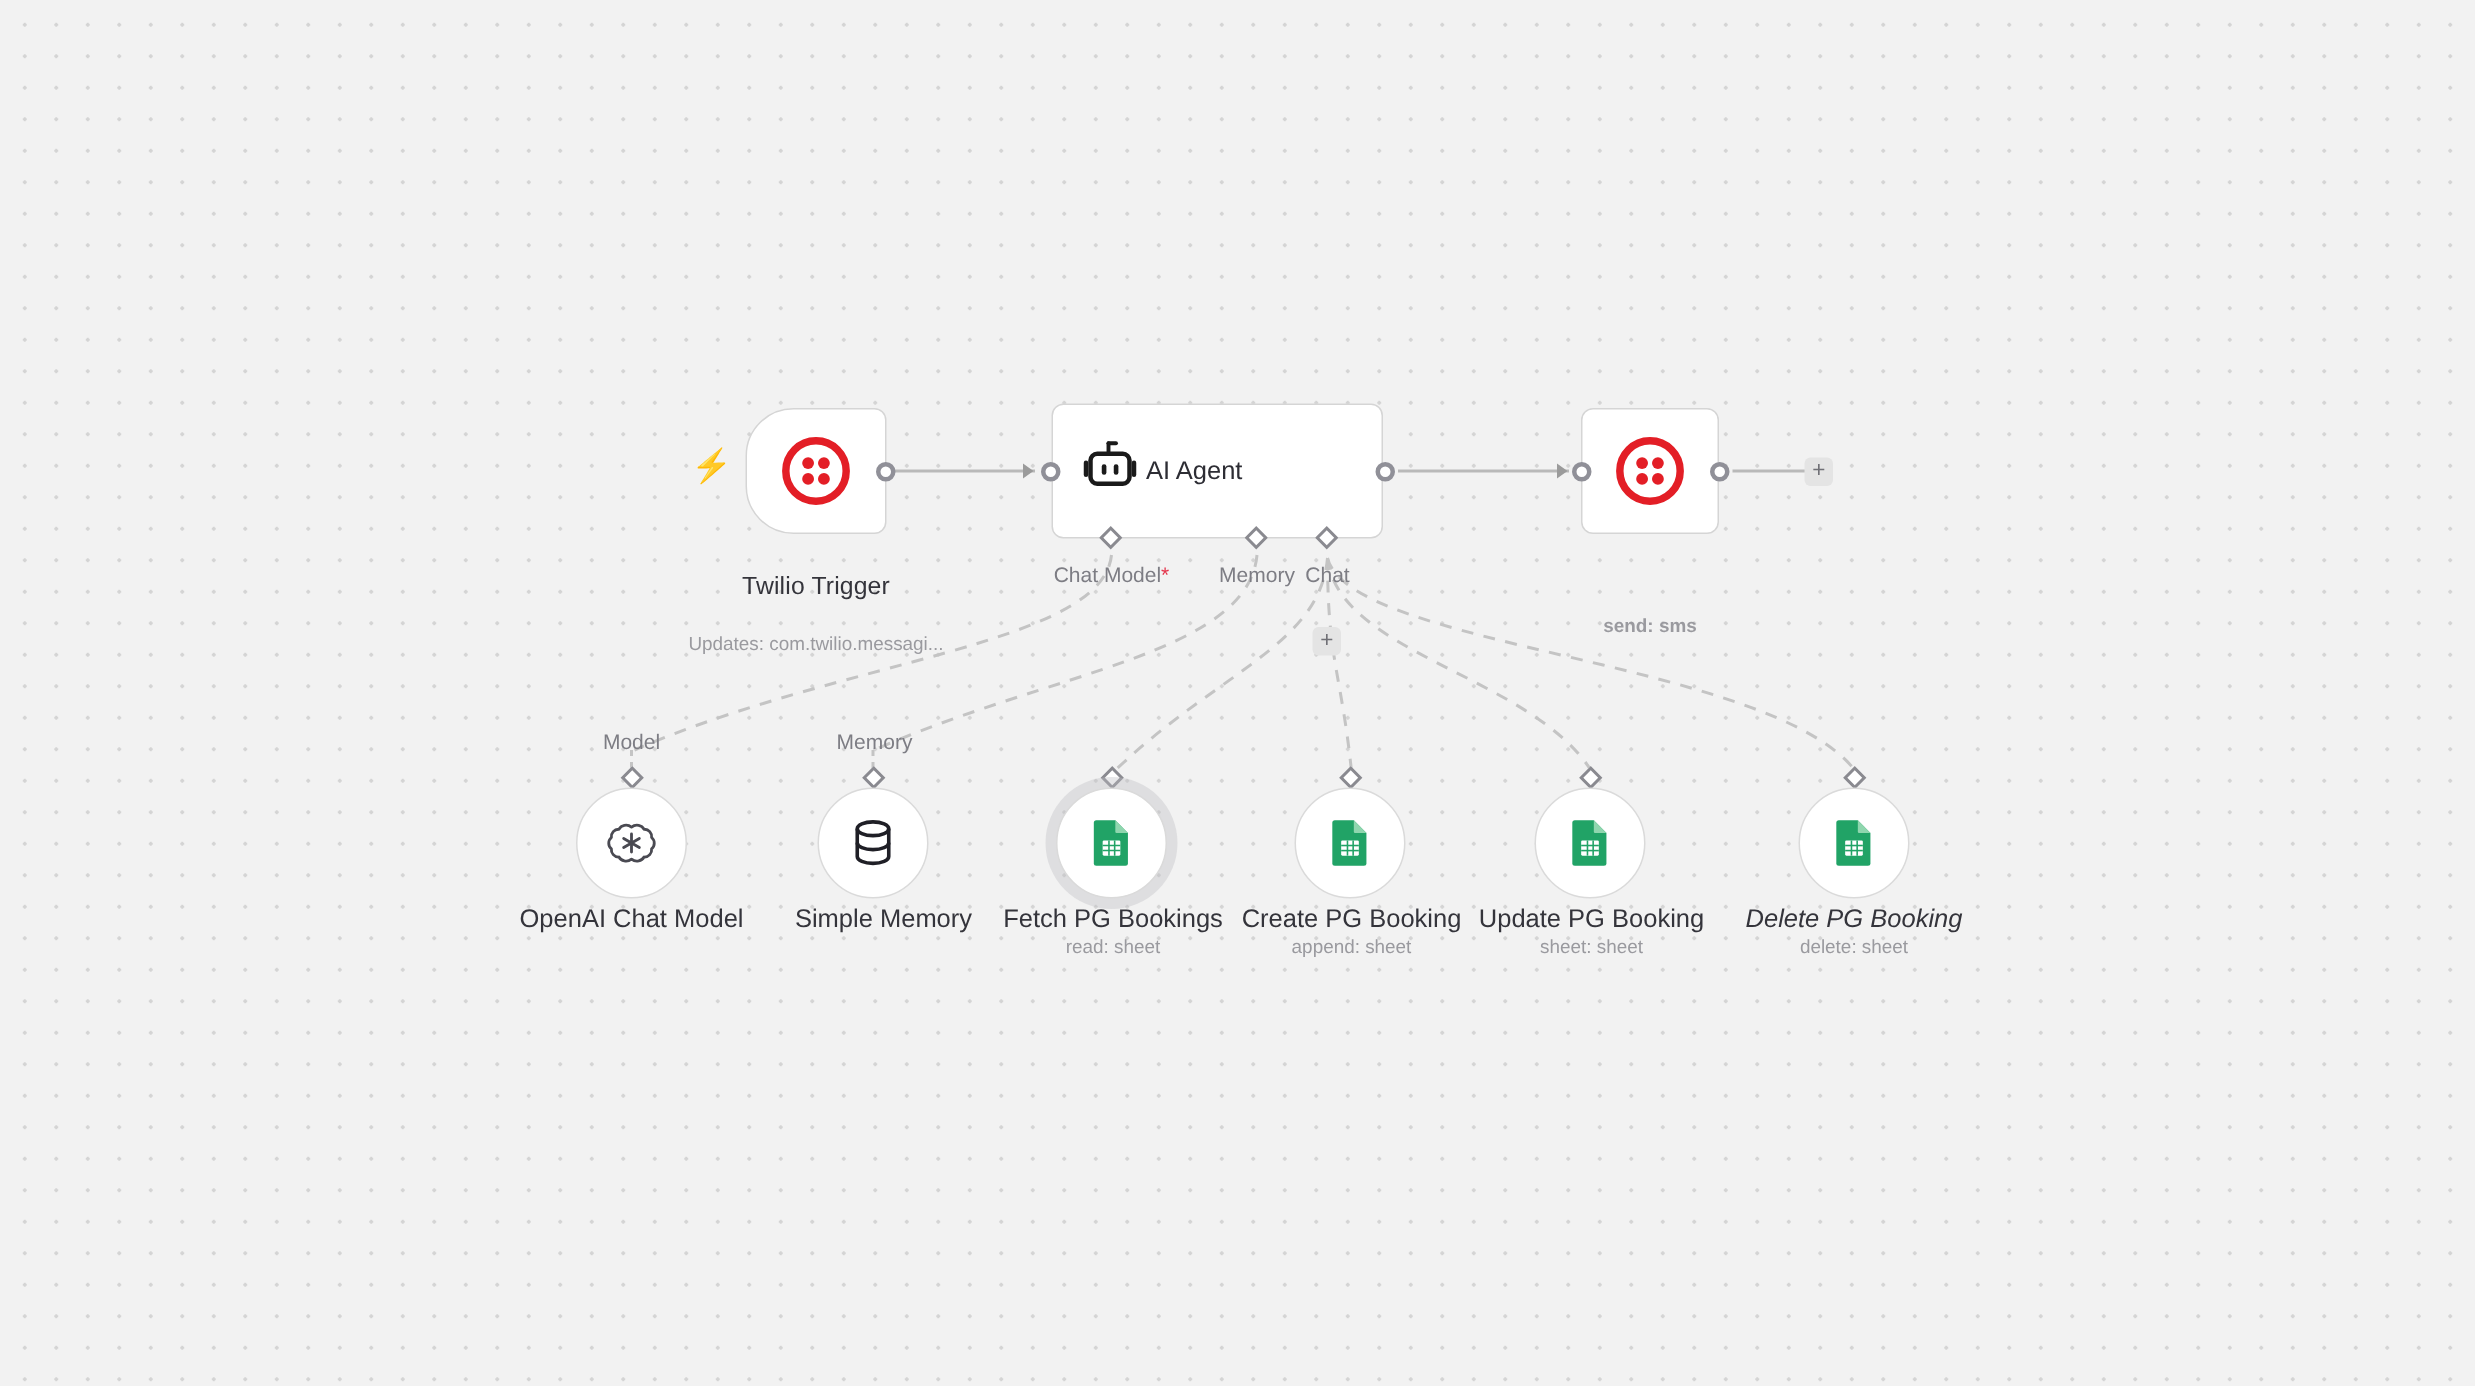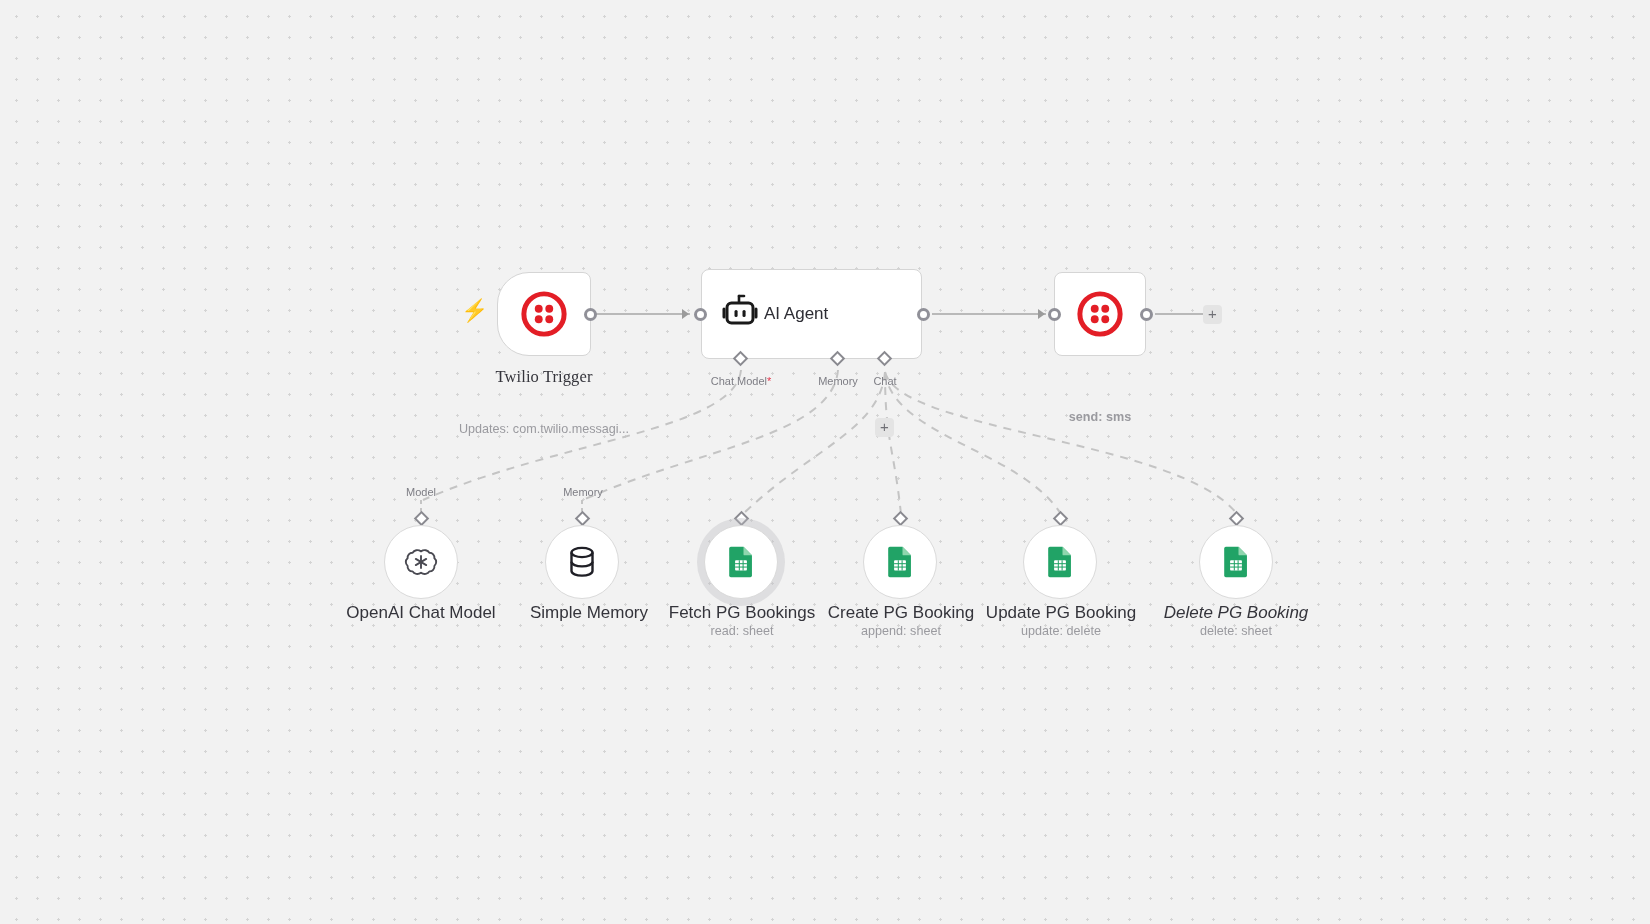--- a/index.html
+++ b/index.html
@@ -107,21 +107,21 @@
   .diamond {
     position: absolute;
     width: 11px; height: 11px;
     background: #ffffff;
     border: 2.4px solid #8a8a90;
     box-sizing: border-box;
     transform: rotate(45deg);
   }
   .port-label {
     position: absolute;
-    font-size: 11px;
+    font-size: 14px;
     color: #7d7d84;
     white-space: nowrap;
     text-align: center;
   }
   .req {
     color: #e4354c;
   }
 
   
   .subnode {
@@ -194,21 +194,21 @@
         <circle cx="24" cy="24" r="21" fill="none" stroke="#e31e26" stroke-width="5.2"></circle>
         <circle cx="18.5" cy="18.5" r="4.1" fill="#e31e26"></circle>
         <circle cx="29.5" cy="18.5" r="4.1" fill="#e31e26"></circle>
         <circle cx="18.5" cy="29.5" r="4.1" fill="#e31e26"></circle>
         <circle cx="29.5" cy="29.5" r="4.1" fill="#e31e26"></circle>
       </svg>
     </div>
   </div>
   <div class="port" style="left:584px; top:308px;"></div>
   <div class="arrow" style="left:682px; top:309px;"></div>
-  <div class="node-title" style="left:424px; top:367px; width:240px;font-family:Liberation Serif, serif;">Twilio Trigger</div>
+  <div class="node-title" style="left:424px; top:381px; width:240px;">Twilio Trigger</div>
   <div class="node-sub" style="left:424px; top:390px; width:240px;margin-top:32px;">Updates: com.twilio.messagi...</div>
 
   <div class="node agent" style="left:701px; top:269px; width:221px; height:90px;">
     <div style="position:absolute; left:17px; top:50%; transform:translateY(-50%);">
       <svg width="42" height="36" viewBox="0 0 42 36" xmlns="http://www.w3.org/2000/svg">
         <path d="M20 2 v6" stroke="#1a1a1a" stroke-width="2.6" fill="none" stroke-linecap="round"></path>
         <path d="M20 2 h5" stroke="#1a1a1a" stroke-width="2.6" fill="none" stroke-linecap="round"></path>
         <rect x="8" y="9" width="26" height="20" rx="4.5" fill="none" stroke="#1a1a1a" stroke-width="3"></rect>
         <rect x="15.5" y="16" width="3.1" height="7" rx="1.5" fill="#1a1a1a"></rect>
         <rect x="23.5" y="16" width="3.1" height="7" rx="1.5" fill="#1a1a1a"></rect>
@@ -318,21 +318,21 @@
       <rect x="8" y="17" width="14" height="12" rx="1" fill="#ffffff"></rect>
       <g stroke="#21a366" stroke-width="1.25">
         <path d="M8 21 h14"></path>
           <path d="M8 25 h14"></path>
           <path d="M13 17 v12"></path>
           <path d="M17.5 17 v12"></path>
       </g>
     </svg>
   </div>
   <div class="sub-title" style="left:941px; top:603px; width:240px;">Update PG Booking</div>
-  <div class="sub-sub" style="left:941px; top:624px; width:240px;">update: delete</div>
+  <div class="sub-sub" style="left:941px; top:624px; width:240px;">sheet: sheet</div>
 
   <div class="diamond" style="left:1231px; top:513px;"></div>
   <div class="subnode" style="left:1199px; top:525px;">
     <svg class="sheet-icon" viewBox="0 0 30 38" xmlns="http://www.w3.org/2000/svg">
       <path d="M3 1 h15 l10 10 v24 a2 2 0 0 1 -2 2 H3 a2 2 0 0 1 -2 -2 V3 a2 2 0 0 1 2 -2 z" fill="#21a366"></path>
       <path d="M18 1 l10 10 H19 a1 1 0 0 1 -1 -1 z" fill="#8fd6ae"></path>
       <rect x="8" y="17" width="14" height="12" rx="1" fill="#ffffff"></rect>
       <g stroke="#21a366" stroke-width="1.25">
         <path d="M8 21 h14"></path>
           <path d="M8 25 h14"></path>

